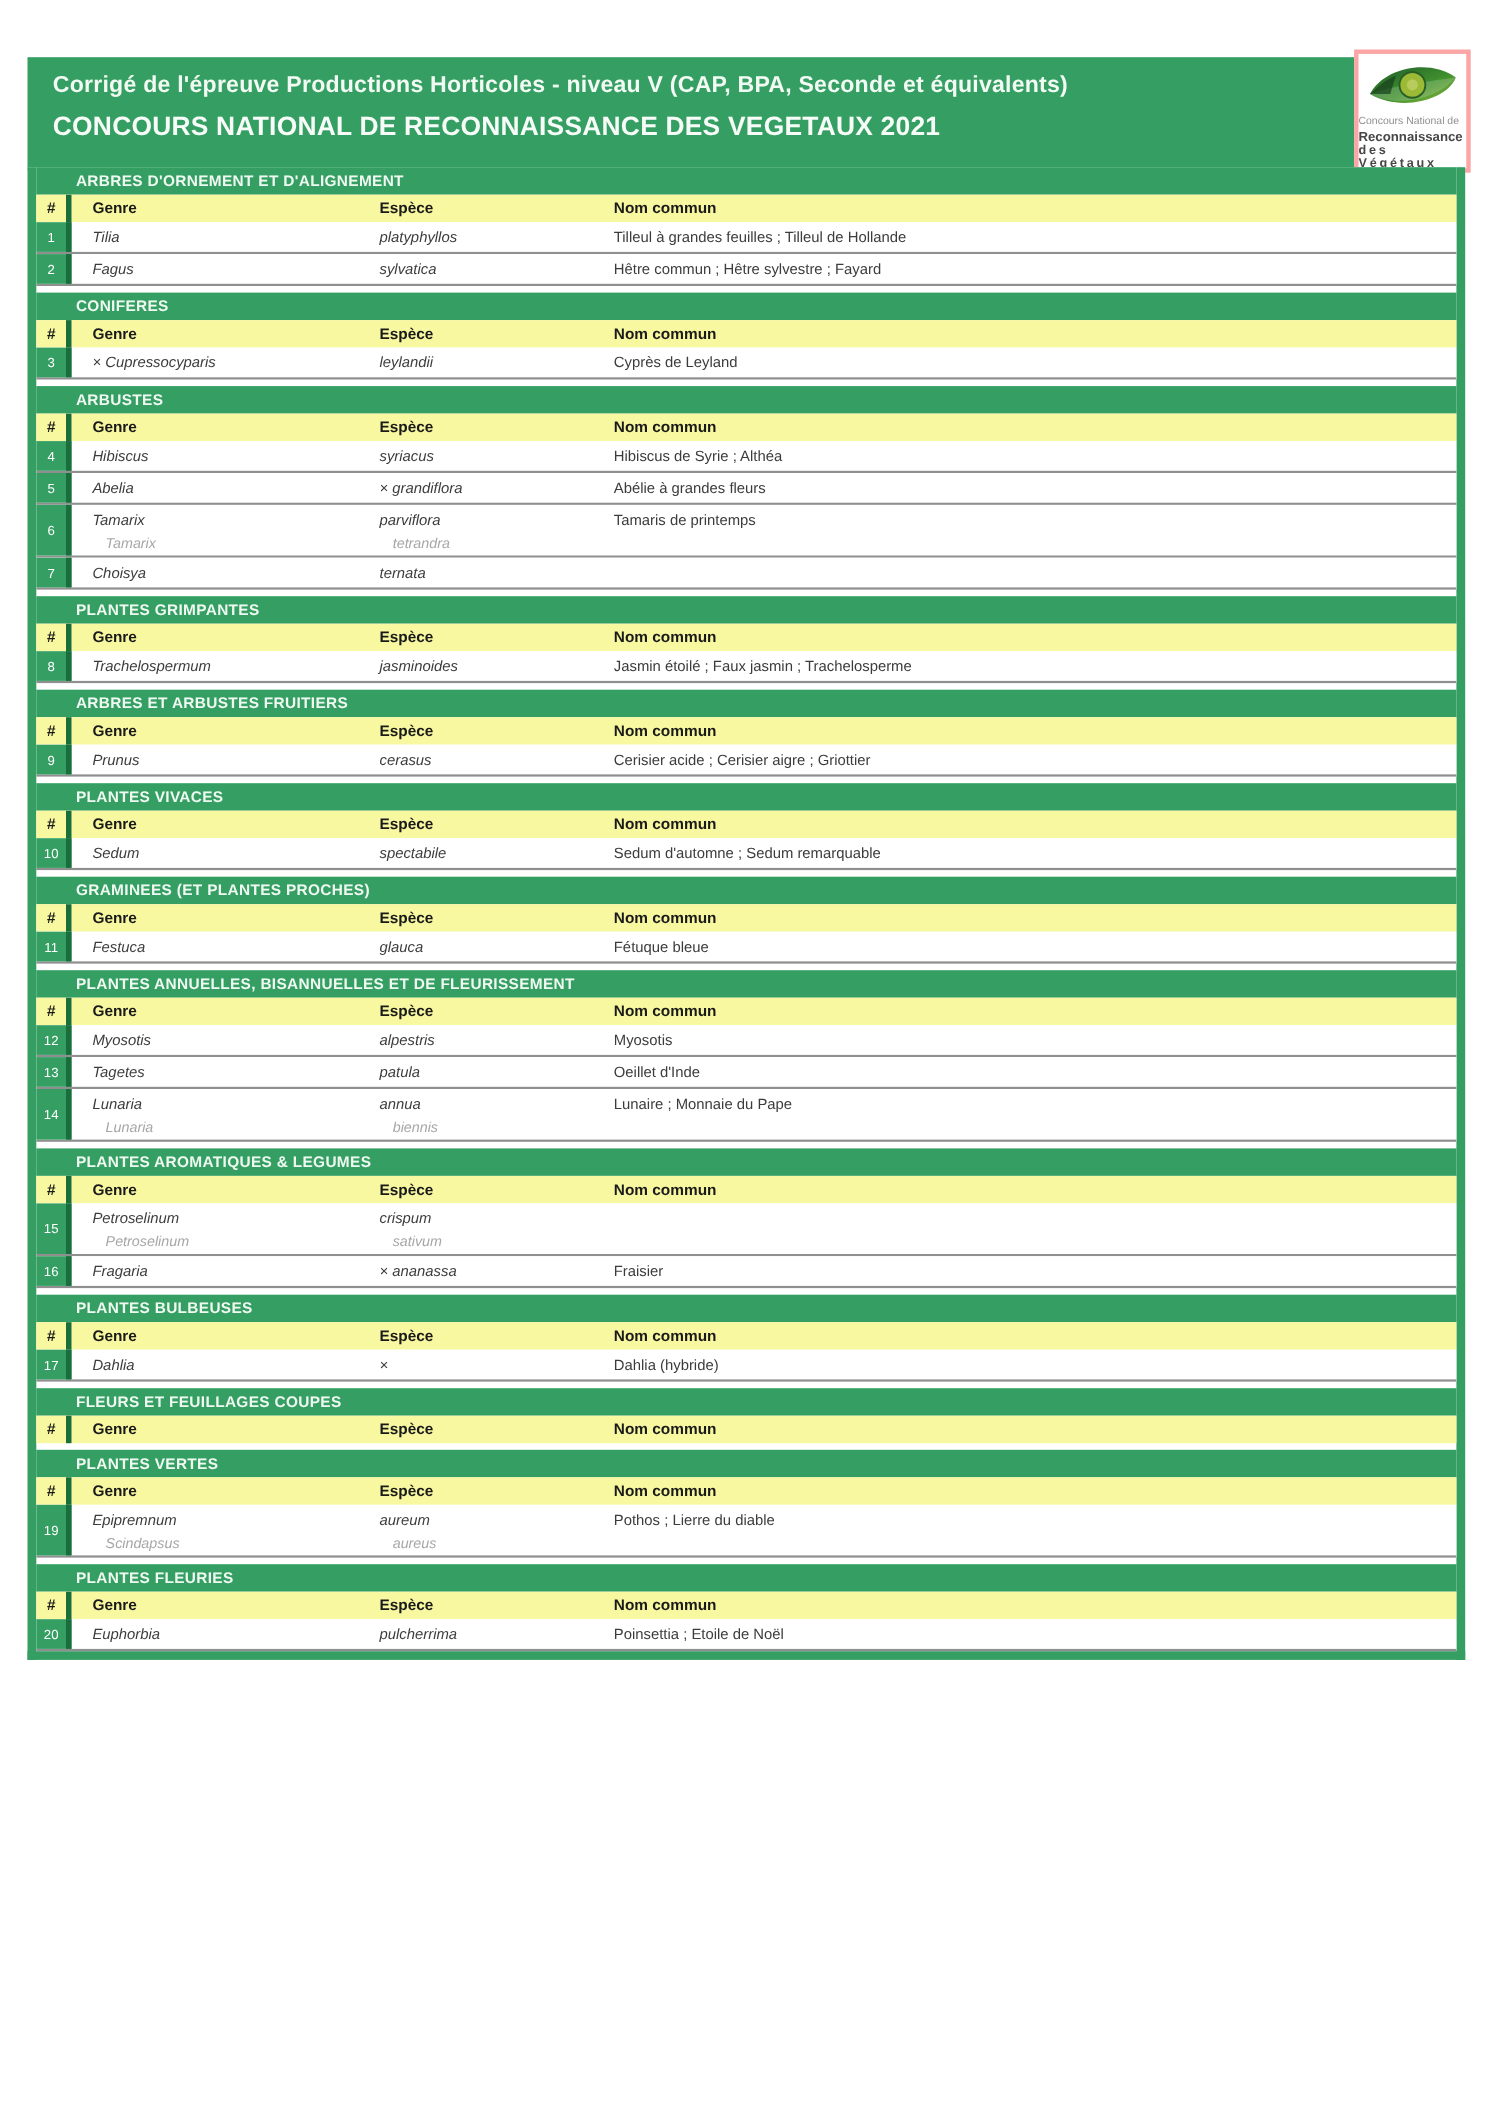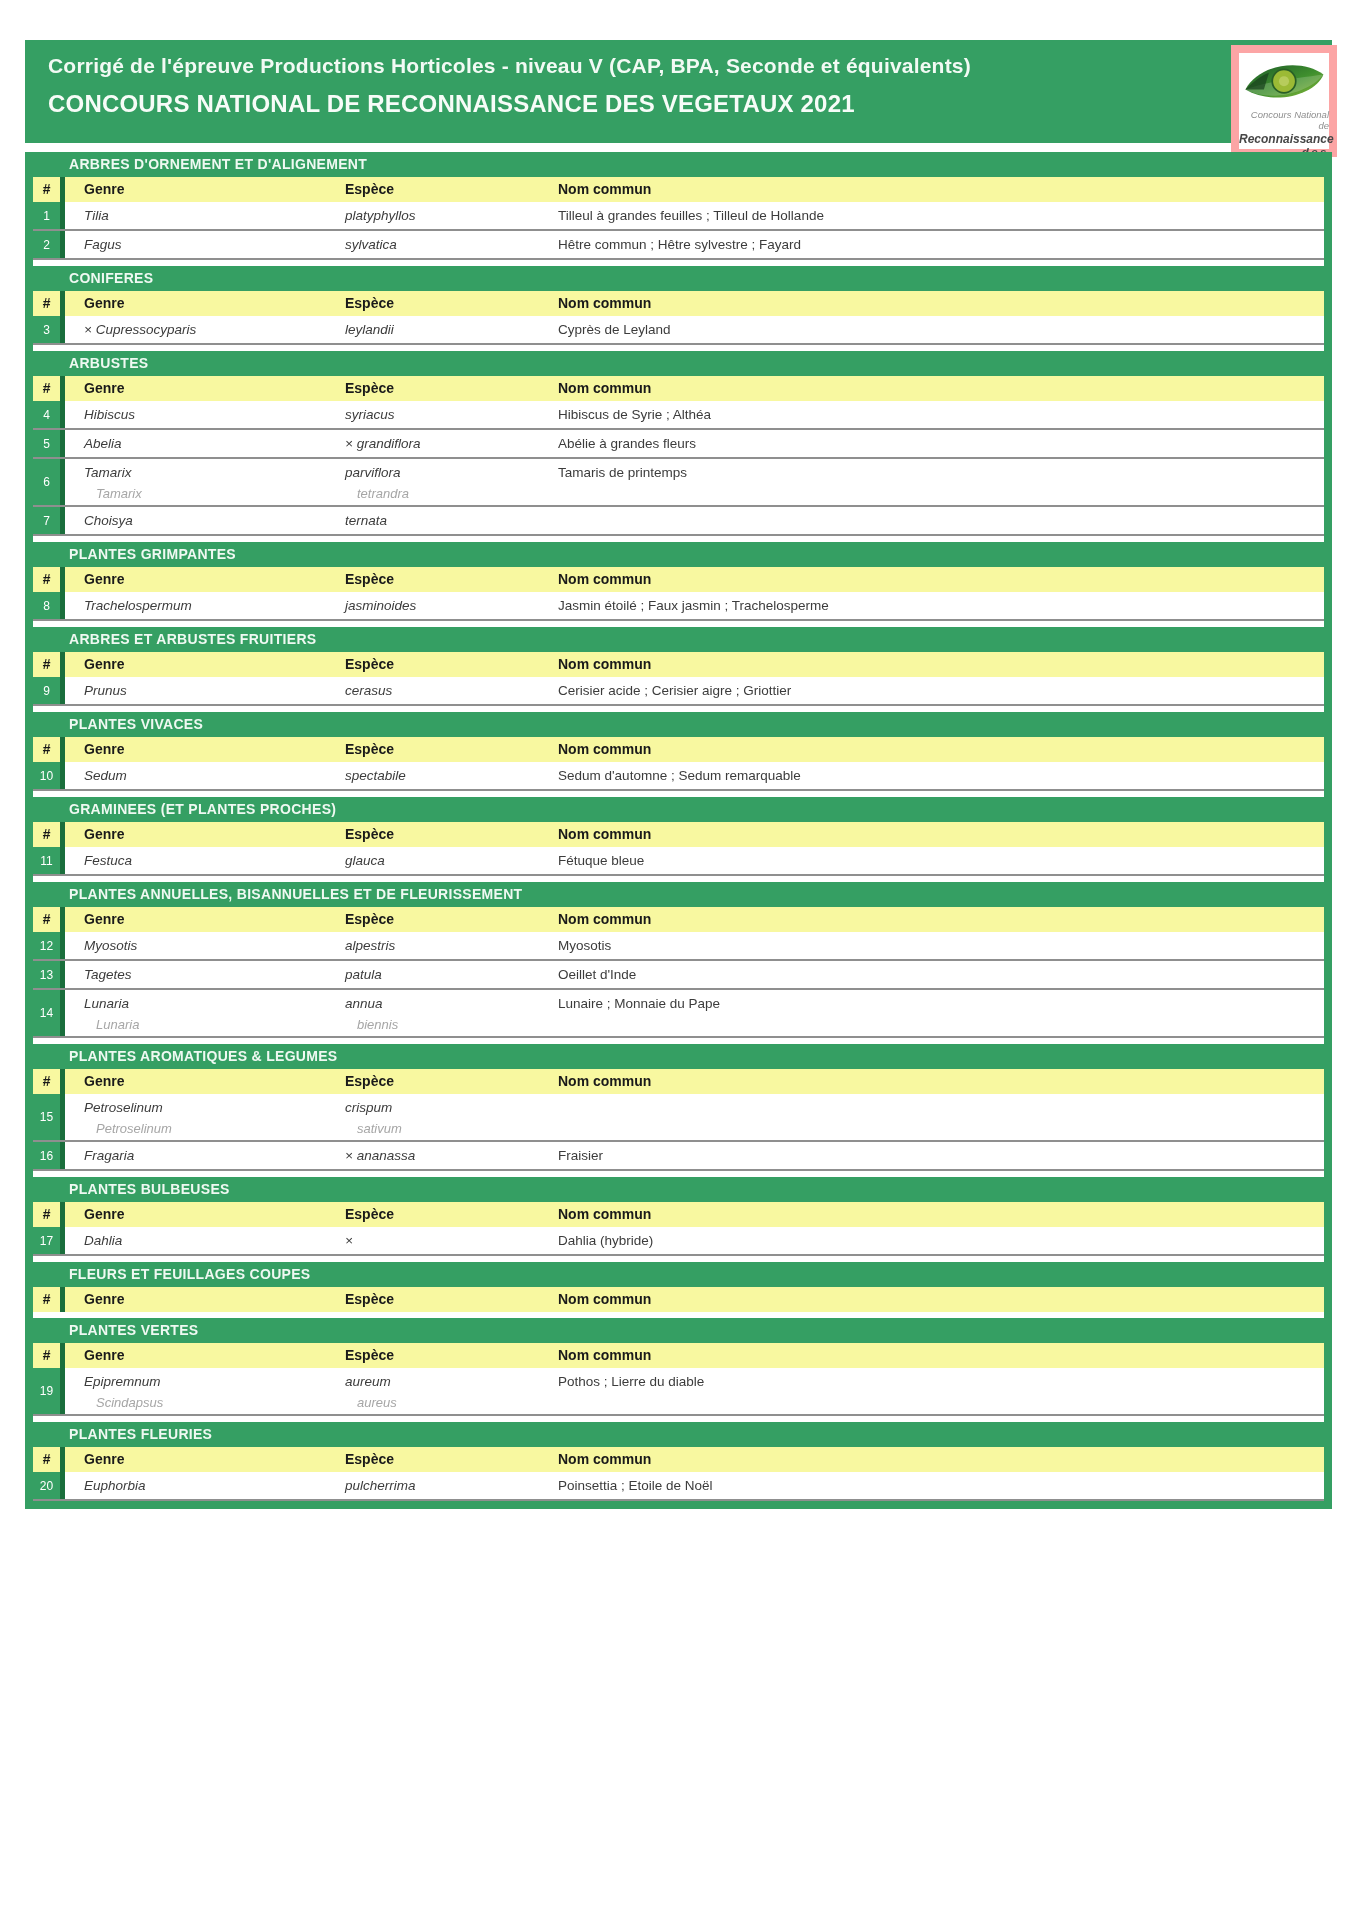--- a/index.html
+++ b/index.html
@@ -1,27 +1,27 @@
 <!DOCTYPE html>
 <html><head>
 <meta charset="utf-8">
 <style>
   html,body{margin:0;padding:0;background:#ffffff;}
   .page{position:relative;width:1357px;height:1920px;background:#ffffff;
         font-family:"Liberation Sans",sans-serif;overflow:hidden;}
 
   
-  .banner{position:absolute;left:25px;top:40px;width:1307px;height:103px;
+  .banner{position:absolute;left:25px;top:52px;width:1307px;height:103px;
           background:#359f63;box-sizing:border-box;padding:14px 0 0 23px;}
   .banner .t1{color:#f2faf4;font-weight:bold;font-size:21px;letter-spacing:.2px;}
   .banner .t2{color:#f7fcf8;font-weight:bold;font-size:24px;margin-top:12px;letter-spacing:.2px;}
 
   
   .logo{position:absolute;right:20px;top:45px;width:106px;height:112px;background:#ffffff;
-        border:8px solid #fca5a5;box-sizing:border-box;text-align:right;padding-top:3px;font-style:italic;}
+        border:4px solid #fca5a5;box-sizing:border-box;text-align:left;padding-top:3px;}
   .logo svg{display:block;margin:0 auto;}
   .logo .l1{font-size:9.5px;color:#8f8f8f;margin-top:1px;}
   .logo .l2{font-size:12px;color:#474747;font-weight:bold;margin-top:1px;}
   .logo .l3{font-size:11.5px;color:#474747;font-weight:bold;letter-spacing:2.5px;}
 
   
   .tableframe{position:absolute;left:25px;top:152px;width:1307px;box-sizing:border-box;
               border-left:8px solid #359f63;border-right:8px solid #359f63;
               border-bottom:8px solid #359f63;background:#ffffff;}
   .section{margin-bottom:6px;}

